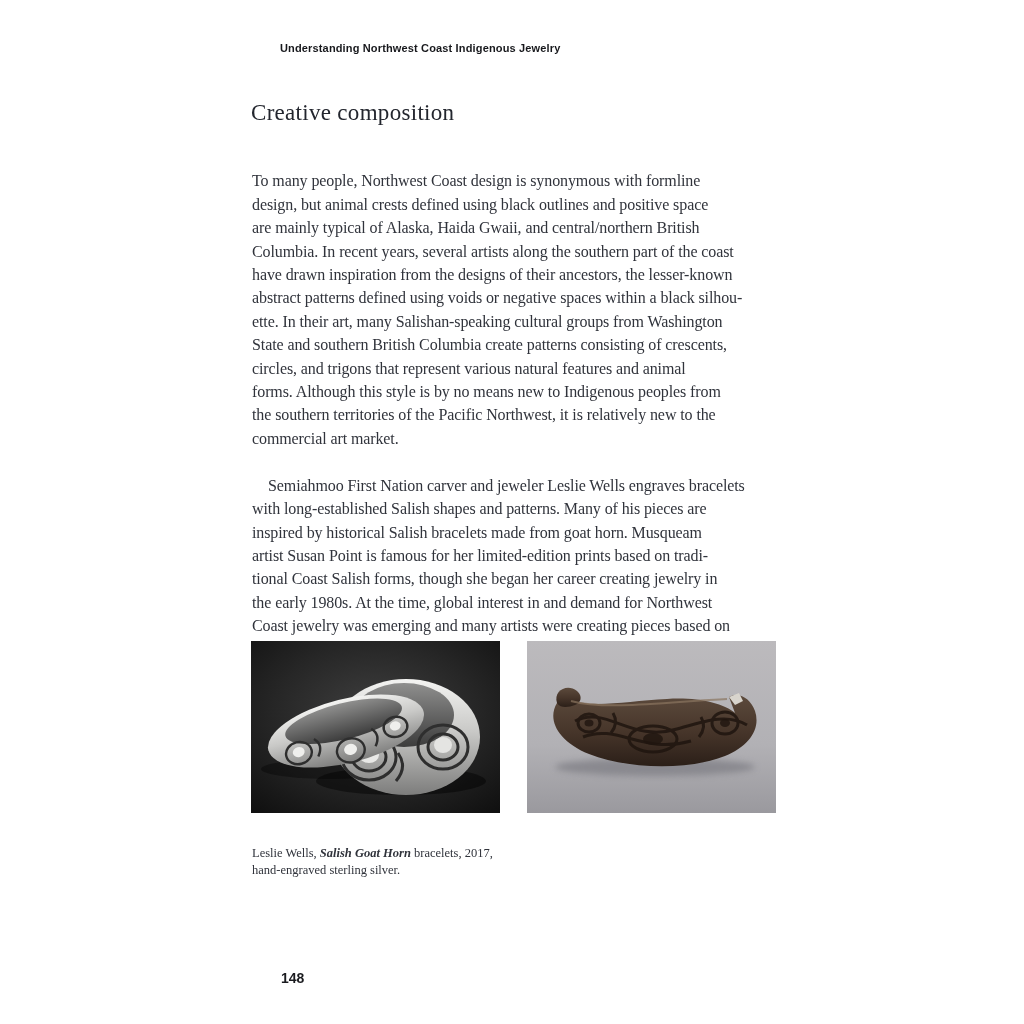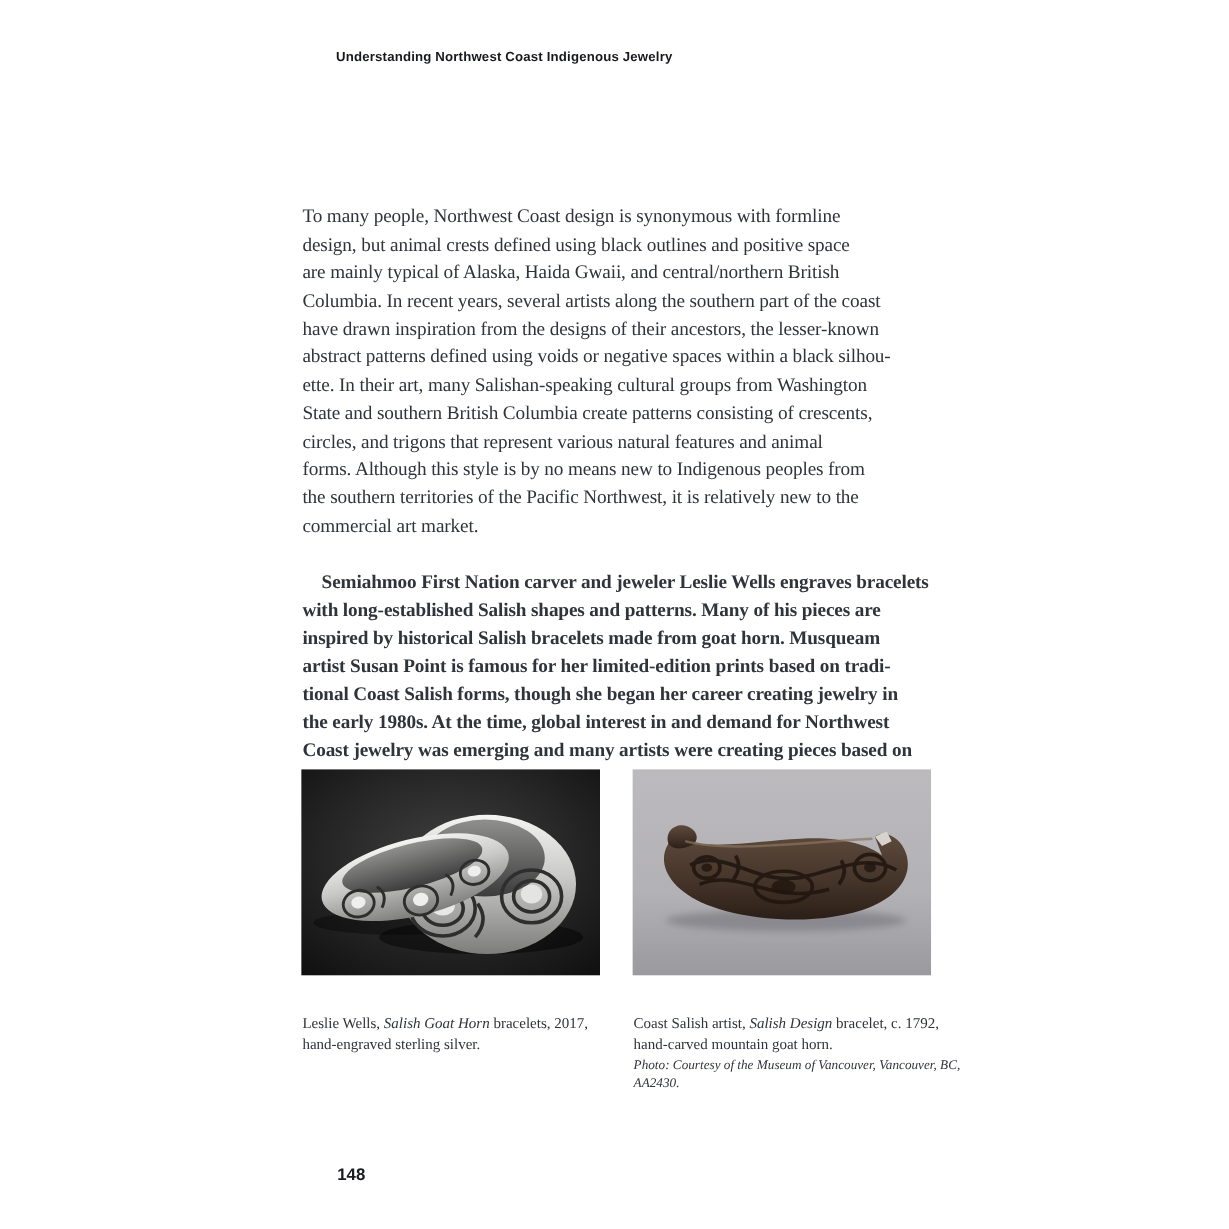--- a/index.html
+++ b/index.html
@@ -21,52 +21,53 @@
     position:absolute;left:251px;top:100px;
     font-size:23px;font-weight:400;letter-spacing:.3px;
     color:#23262e;margin:0;
   }
   .body-text{
     position:absolute;left:252px;top:146px;width:600px;
     font-size:16px;line-height:23.4px;letter-spacing:-.1px;
     white-space:pre-line;
   }
   .body-text p{margin:0;}
-  .body-text p.indented{text-indent:16px;font-weight:bold;}
+  .body-text p.indented{text-indent:16px;}
   .figure{
     position:absolute;top:641px;width:249px;height:172px;
   }
   .figure-left{left:251px;}
   .figure-right{left:527px;}
   .figure svg{display:block;width:100%;height:100%;}
   .caption{
     position:absolute;top:827px;width:310px;
     font-size:12.5px;line-height:17.5px;letter-spacing:0;
     white-space:pre-line;color:#30333b;
   }
   .caption-left{left:252px;}
   .caption-right{left:528px;}
-  .work-title{font-weight:400;font-style:italic;text-align:center;}
+  .work-title{font-weight:700;font-style:italic;text-align:center;}
   .photo-credit{
     font-size:11px;line-height:15.5px;font-style:italic;
     white-space:pre-line;margin-top:1px;
   }
   .folio{
     position:absolute;left:281px;top:970px;
     font-family:"Liberation Sans", sans-serif;
     font-weight:700;font-size:14px;color:#1a1b1f;
   }
 </style>
 </head>
 <body>
 
 <div class="page">
 
   <div class="running-head">Understanding Northwest Coast Indigenous Jewelry</div>
 
+  <h1 class="page-title">Creative composition</h1>
 
   <div class="body-text">
     <p>To many people, Northwest Coast design is synonymous with formline
 design, but animal crests defined using black outlines and positive space
 are mainly typical of Alaska, Haida Gwaii, and central/northern British
 Columbia. In recent years, several artists along the southern part of the coast
 have drawn inspiration from the designs of their ancestors, the lesser-known
 abstract patterns defined using voids or negative spaces within a black silhou-
 ette. In their art, many Salishan-speaking cultural groups from Washington
 State and southern British Columbia create patterns consisting of crescents,
@@ -174,22 +175,16 @@
       <ellipse cx="198" cy="82" rx="5" ry="4" fill="#1f150f" opacity="0.8"></ellipse>
       <path d="M44,60 C80,70 150,60 200,58" stroke="#8a7560" stroke-width="2" fill="none" opacity="0.7"></path>
     </svg>
   </div>
 
   <div class="caption caption-left">
     <span>Leslie Wells, </span><span class="work-title">Salish Goat Horn</span><span> bracelets, 2017,
 hand-engraved sterling silver.</span>
   </div>
 
-  <div class="caption caption-right">
-    <span>Coast Salish artist, </span><span class="work-title">Salish Design</span><span> bracelet, c. 1792,
-hand-carved mountain goat horn.</span>
-    <div class="photo-credit">Photo: Courtesy of the Museum of Vancouver, Vancouver, BC,
-AA2430.</div>
-  </div>
 
   <div class="folio">148</div>
 
 </div>
 
 </body></html>

